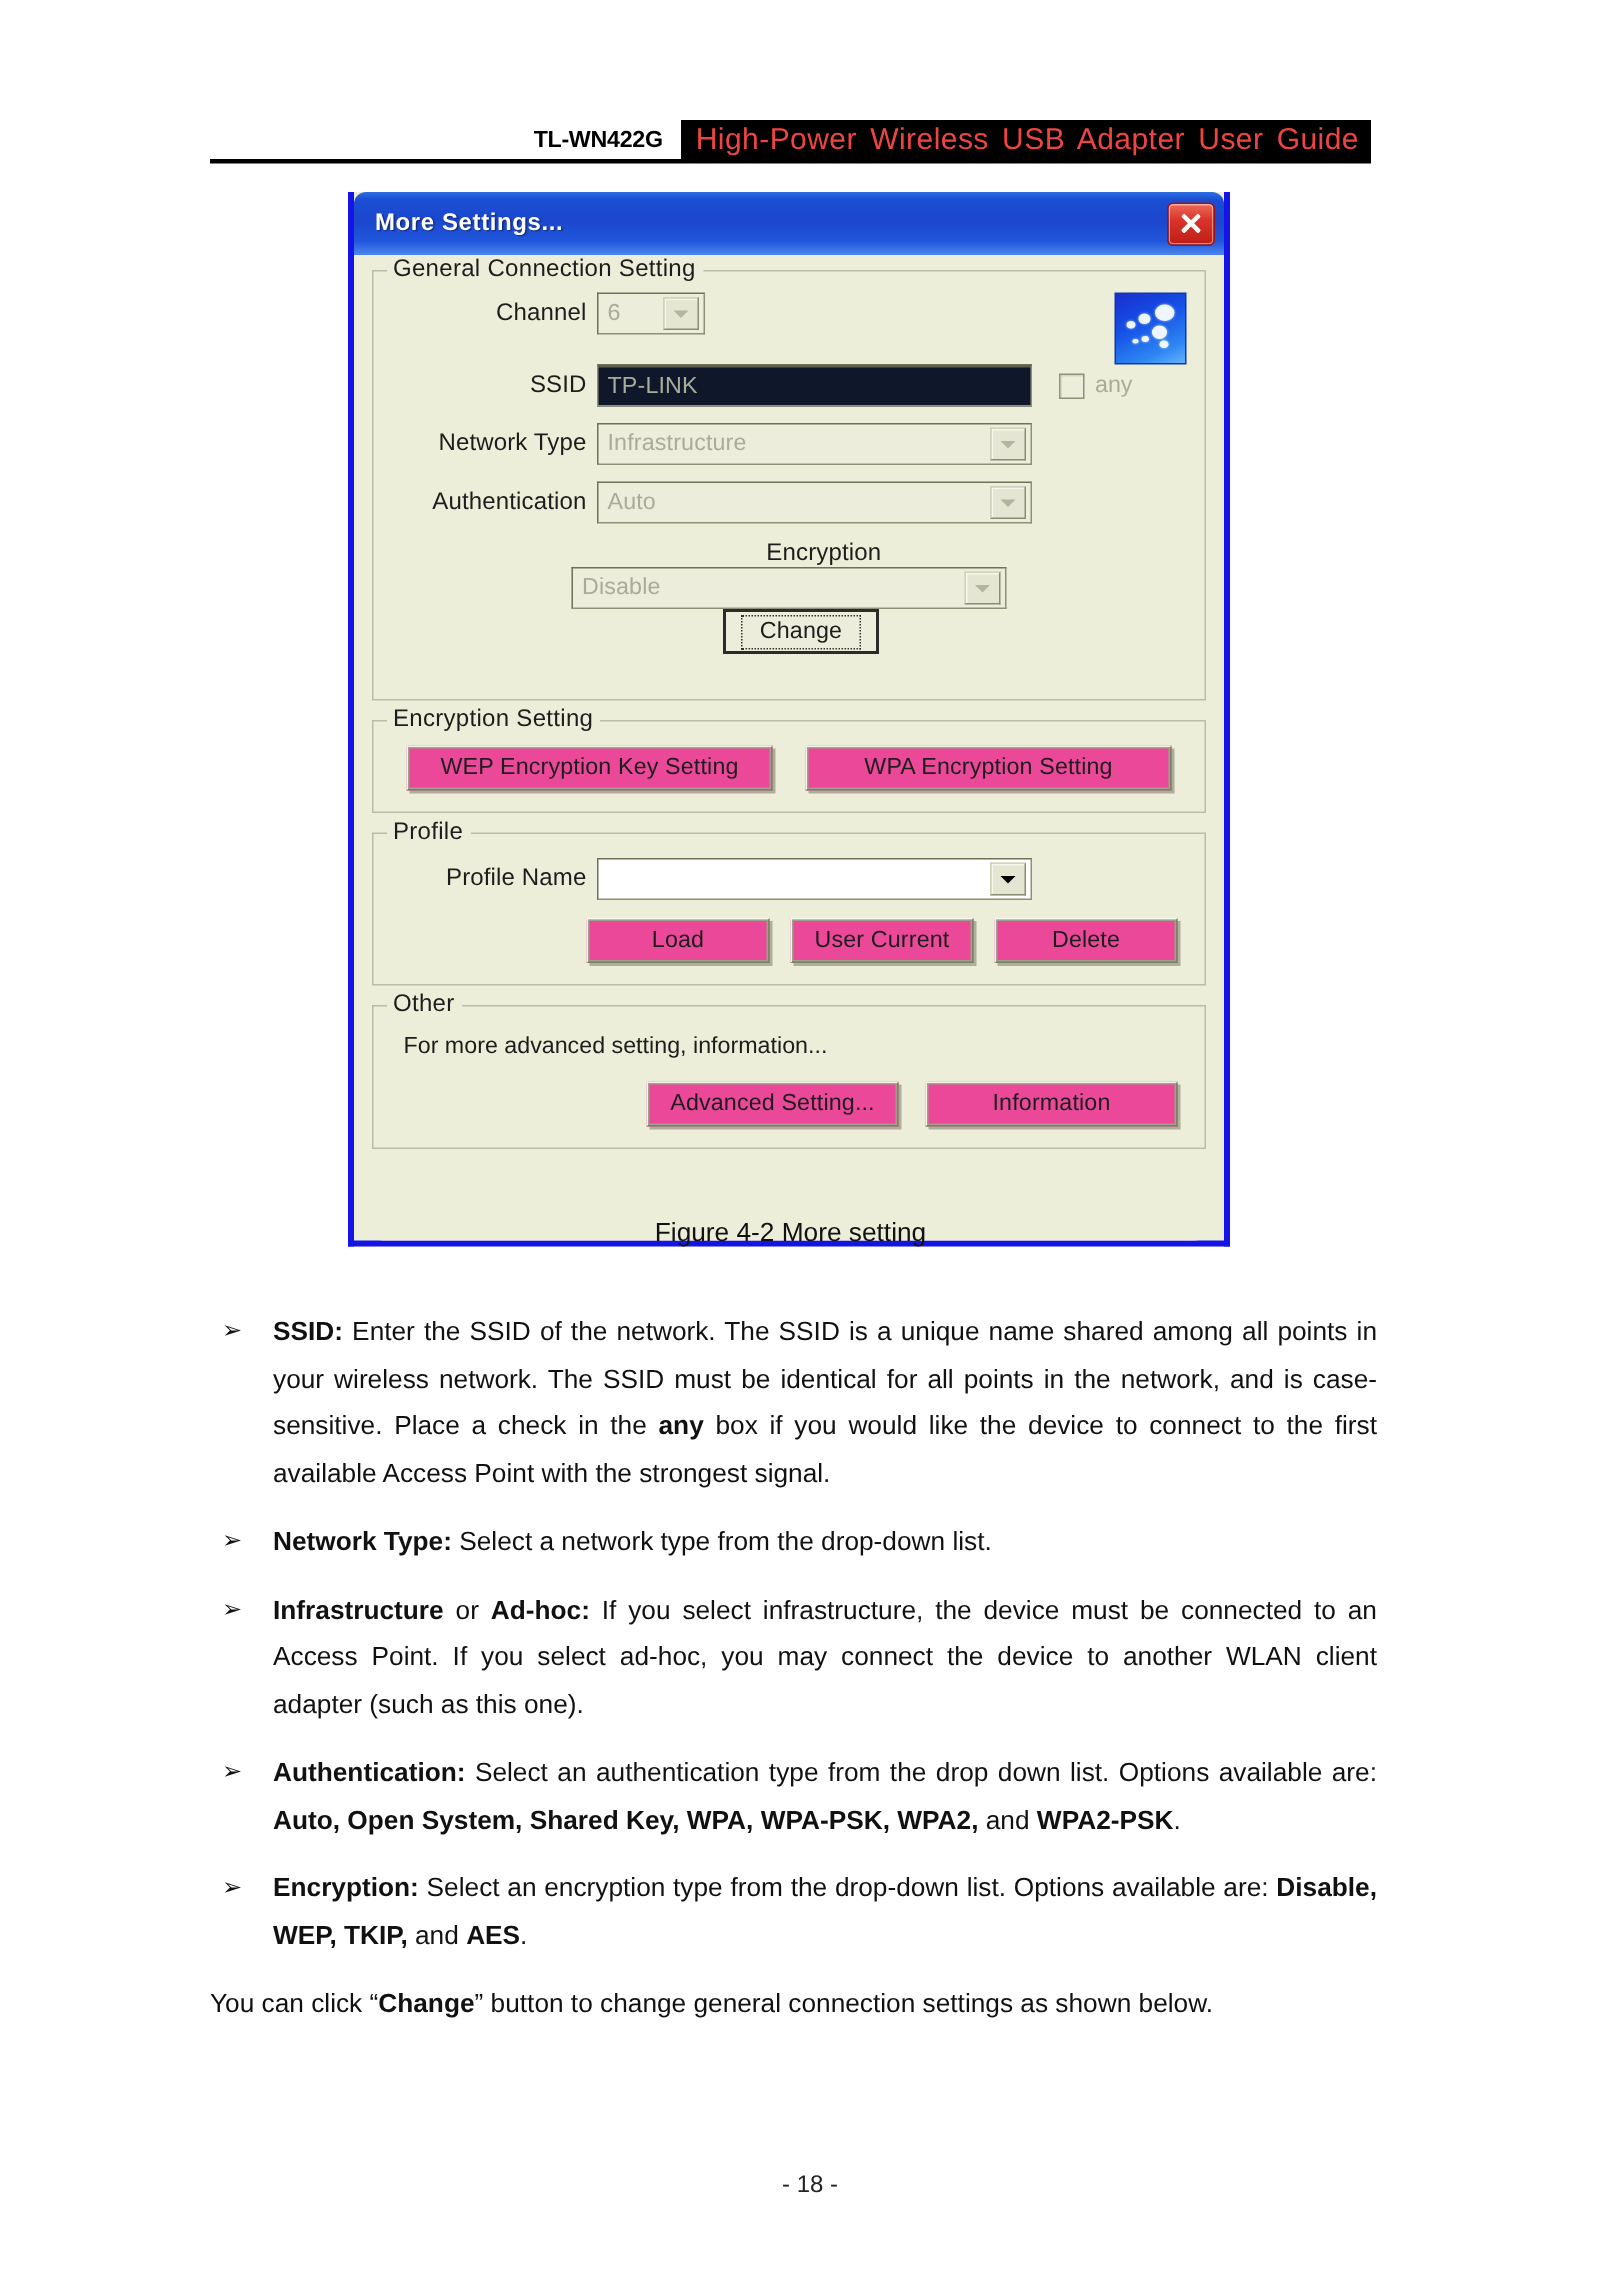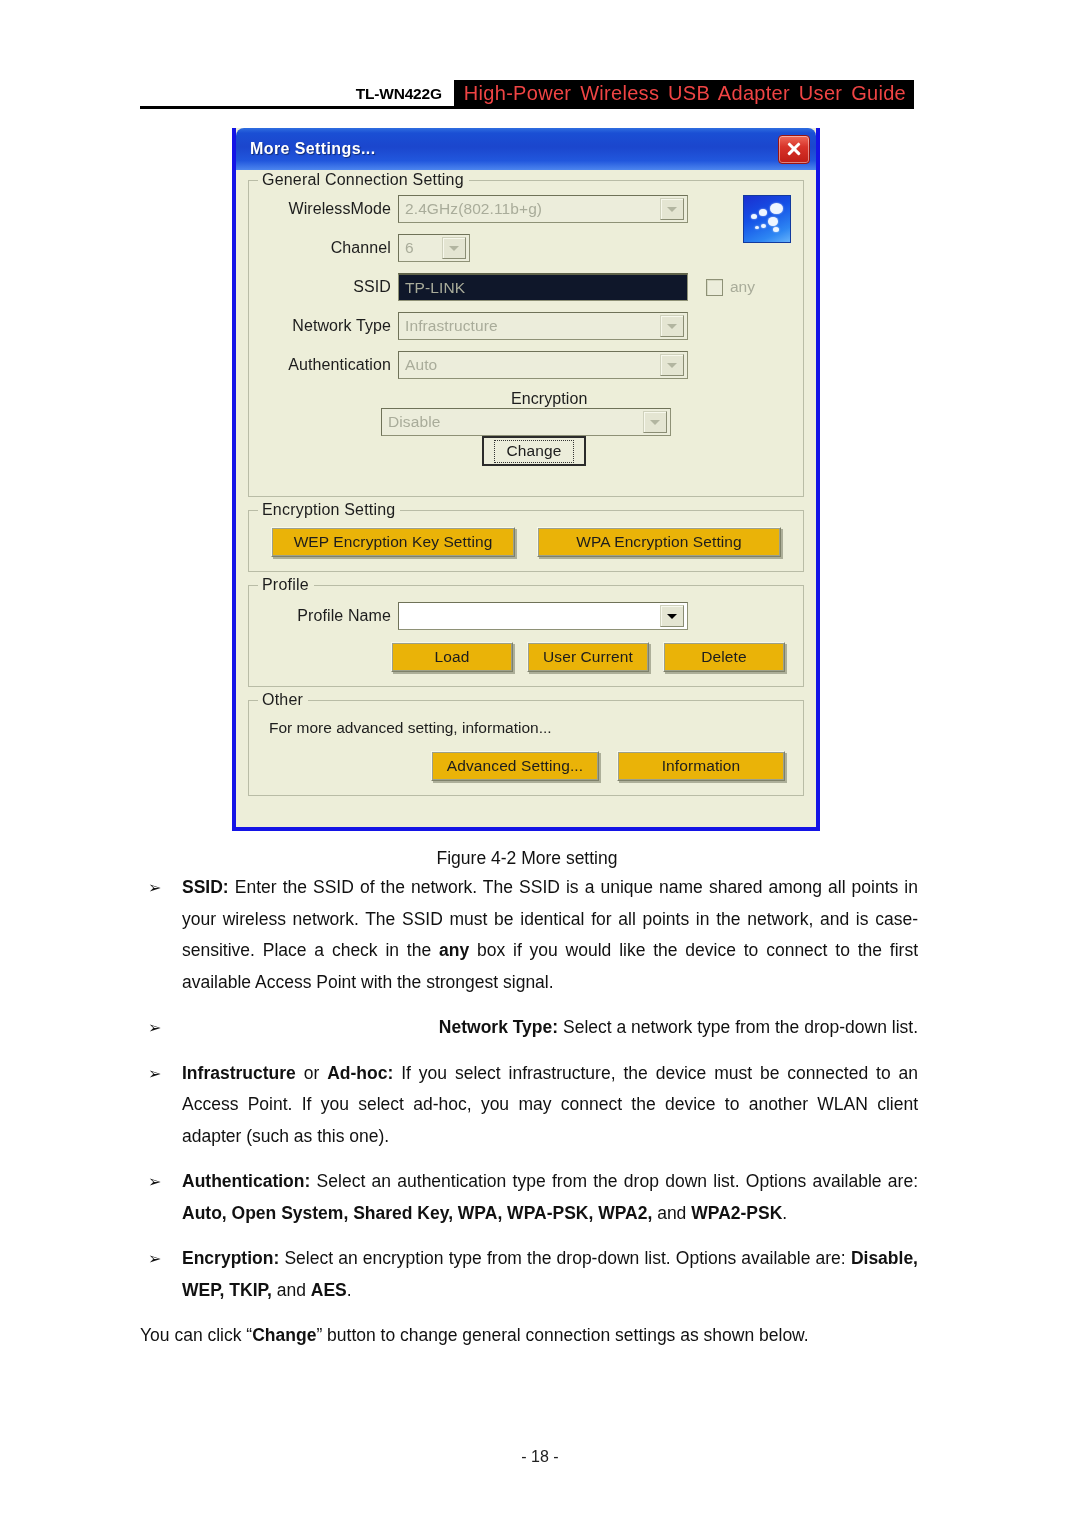--- a/index.html
+++ b/index.html
@@ -232,21 +232,21 @@
   .chk-label {
     font-size: 15.5px;
     color: #a9ac9a;
     padding-left: 7px;
   }
 
   
   .btn {
     box-sizing: border-box;
     height: 30px;
-    background: #eab308;
+    background: #ec4899;
     border: 1px solid #f7f8ec;
     border-right-color: #7e816a;
     border-bottom-color: #7e816a;
     box-shadow: 0 0 0 1px #9da08a inset, 2px 2px 0 rgba(120,124,100,0.55);
     display: inline-flex;
     align-items: center;
     justify-content: center;
     font-size: 15.5px;
     color: #1d1d1d;
     letter-spacing: 0.1px;
@@ -287,21 +287,21 @@
     display: block;
     background: #eef6ff;
     border-radius: 50%;
     box-shadow: 0 0 2px rgba(255,255,255,0.7);
   }
 
   
   .caption {
     position: absolute;
     left: 140px;
-    top: 848px;
+    top: 811px;
     width: 774px;
     text-align: center;
     font-size: 17.5px;
     color: #111;
   }
 
   
   .content {
     position: absolute;
     left: 140px;
@@ -321,21 +321,21 @@
     font-size: 16px;
     padding-left: 8px;
     box-sizing: border-box;
     color: #111;
   }
   .bullet .txt {
     flex: 1;
     text-align: justify;
     text-justify: inter-word;
   }
-  .bullet .txt.nojust { text-align: right; margin-left: 46px; }
+  .bullet .txt.nojust { text-align: left; }
   .para {
     padding-left: 0;
     margin-top: 2px;
   }
   b { font-weight: bold; }
 
   .footer {
     position: absolute;
     left: 0;
     top: 1448px;
@@ -365,27 +365,20 @@
     </div>
 
     <div class="dlg-body">
 
       <div class="group" style="padding-bottom:6px;">
         <span class="legend">General Connection Setting</span>
 
         <div style="display:flex;">
           <div style="flex:1;">
 
-            <div class="frow">
-              <span class="flabel lbl-w">WirelessMode</span>
-              <div class="combo combo-w-long">
-                <span class="val">2.4GHz(802.11b+g)</span>
-                <span class="arrow-btn"></span>
-              </div>
-            </div>
 
             <div class="frow">
               <span class="flabel lbl-w">Channel</span>
               <div class="combo combo-w-chan">
                 <span class="val">6</span>
                 <span class="arrow-btn"></span>
               </div>
             </div>
 
           </div>

